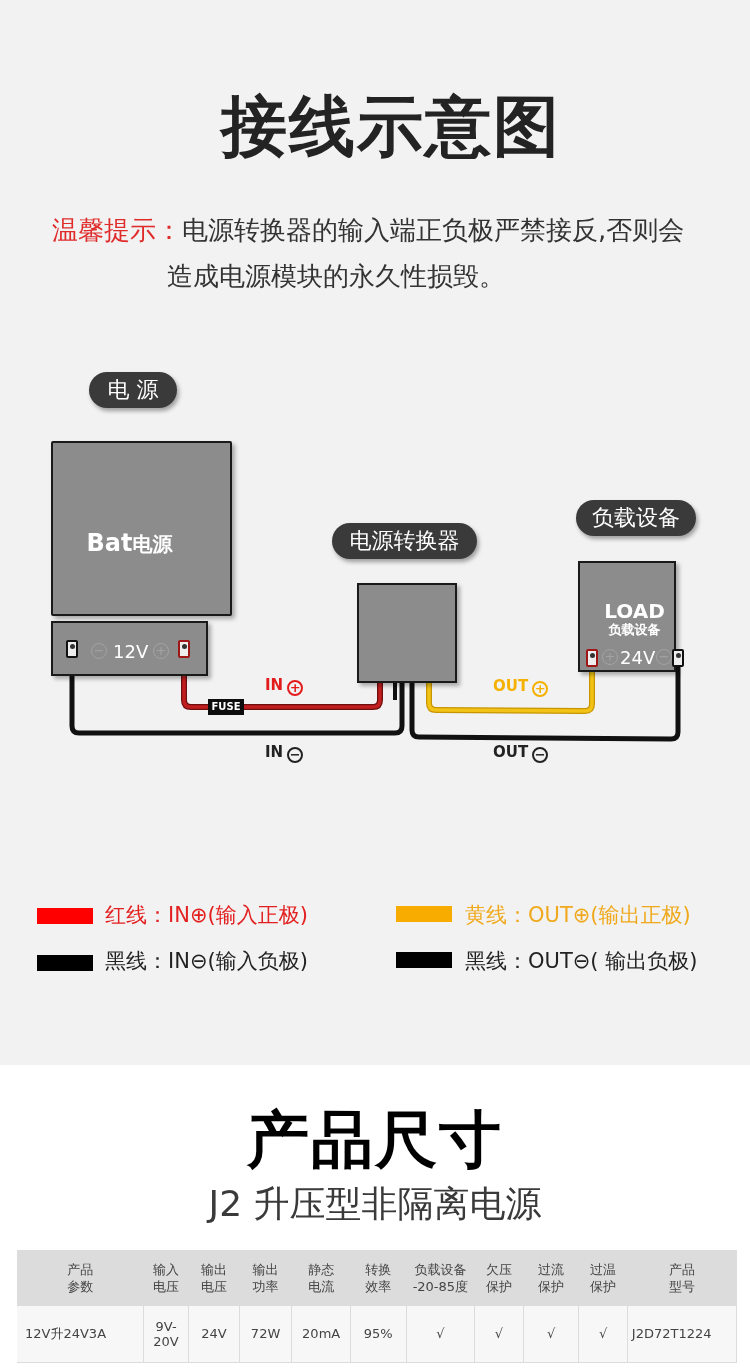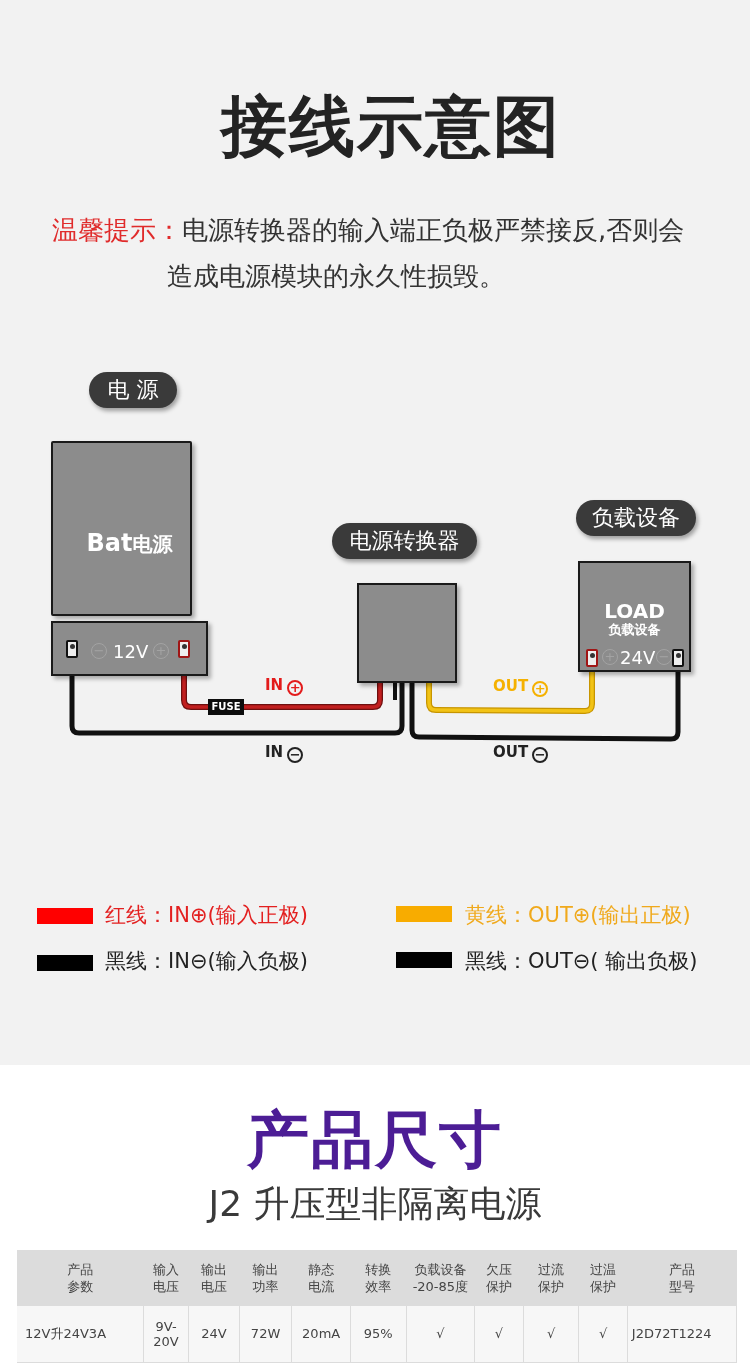--- a/index.html
+++ b/index.html
@@ -17,21 +17,21 @@
   .term { position: absolute; width: 12px; height: 18px; border: 2px solid #111; border-radius: 2px; background: #eee; }
   .term-dot { position: absolute; left: 2px; top: 2px; width: 5px; height: 5px; border-radius: 50%; background: #333; }
 
   .wire-label { position: absolute; font-size: 15px; font-weight: bold; white-space: nowrap; }
   .circ { display: inline-block; width: 16px; height: 16px; border: 2px solid currentColor; border-radius: 50%; text-align: center; font-size: 13px; line-height: 12px; vertical-align: -2px; margin-left: 4px; }
   .fuse { position: absolute; left: 208px; top: 699px; width: 36px; height: 16px; background: #0d0d0d; color: #fff; font-size: 10px; font-weight: bold; text-align: center; line-height: 16px; }
 
   .legend-swatch { position: absolute; width: 56px; height: 16px; }
   .legend-text { position: absolute; font-size: 21px; white-space: nowrap; }
 
-  .size-title { position: absolute; left: 0; top: 1098px; width: 750px; text-align: center; font-size: 62px; font-weight: bold; color: #4c1d95; letter-spacing: 2px; }
+  .size-title { position: absolute; left: 0; top: 1098px; width: 750px; text-align: center; font-size: 62px; font-weight: bold; color: #000000; letter-spacing: 2px; }
   .size-subtitle { position: absolute; left: 0; top: 1180px; width: 750px; text-align: center; font-size: 36px; color: #3a3a3a; }
 
   table.spec { position: absolute; left: 17px; top: 1250px; width: 720px; border-collapse: collapse; font-size: 13px; color: #444; }
   table.spec th { background: #dcdcdc; font-weight: normal; height: 56px; text-align: center; line-height: 17px; padding: 0 2px; vertical-align: middle; }
   table.spec td { background: #f7f7f7; height: 56px; text-align: center; border-left: 1px solid #dcdcdc; border-bottom: 1px solid #dcdcdc; }
   table.spec td:first-child { border-left: none; text-align: left; padding-left: 8px; margin-left: 20px; }
   table.spec td:last-child { border-right: 1px solid #dcdcdc; text-align: left; padding-left: 4px; margin-top: 46px; }
 </style>
 </head>
 <body>
@@ -55,40 +55,40 @@
 
   <path d="M412 683 L412 730 Q412 737 419 737 L671 739 Q678 739 678 732 L678 664" fill="none" stroke="#111" stroke-width="5"></path>
 
   <line x1="395" y1="681" x2="395" y2="700" stroke="#111" stroke-width="4"></line>
 </svg>
 
 <div class="pill" style="left:89px;top:372px;width:88px;">电 源</div>
 <div class="pill" style="left:332px;top:523px;width:145px;">电源转换器</div>
 <div class="pill" style="left:576px;top:500px;width:120px;">负载设备</div>
 
-<div class="device" style="left:51px;top:441px;width:141px;height:175px;border-radius:2px;">
+<div class="device" style="left:51px;top:441px;width:181px;height:175px;border-radius:2px;">
   <div class="device-text" style="left:0;top:86px;width:153px;font-size:24px;">
     <span>Bat</span><span style="font-size:20px;">电源</span>
   </div>
 </div>
 <div class="device" style="left:51px;top:621px;width:157px;height:55px;">
   <span class="sym" style="left:38px;top:20px;">−</span>
   <span style="position:absolute;left:60px;top:18px;color:#fff;font-size:18px;">12V</span>
   <span class="sym" style="left:100px;top:20px;">+</span>
 </div>
 <div class="term" style="left:66px;top:640px;">
     <div class="term-dot"></div>
   </div>
 <div class="term" style="left:178px;top:640px;border-color:#a01515;">
     <div class="term-dot"></div>
   </div>
 
 <div class="device" style="left:357px;top:583px;width:100px;height:100px;"></div>
 
-<div class="device" style="left:578px;top:561px;width:113px;height:111px;">
+<div class="device" style="left:578px;top:561px;width:98px;height:111px;">
   <div class="device-text" style="left:0;top:36px;width:109px;font-size:20px;">LOAD</div>
   <div class="device-text" style="left:0;top:58px;width:109px;font-size:13px;">负载设备</div>
   <span class="sym" style="left:22px;top:86px;">+</span>
   <span style="position:absolute;left:40px;top:84px;color:#fff;font-size:18px;">24V</span>
   <span class="sym" style="left:76px;top:86px;">−</span>
 </div>
 <div class="term" style="left:586px;top:649px;border-color:#a01515;">
     <div class="term-dot"></div>
   </div>
 <div class="term" style="left:672px;top:649px;">

